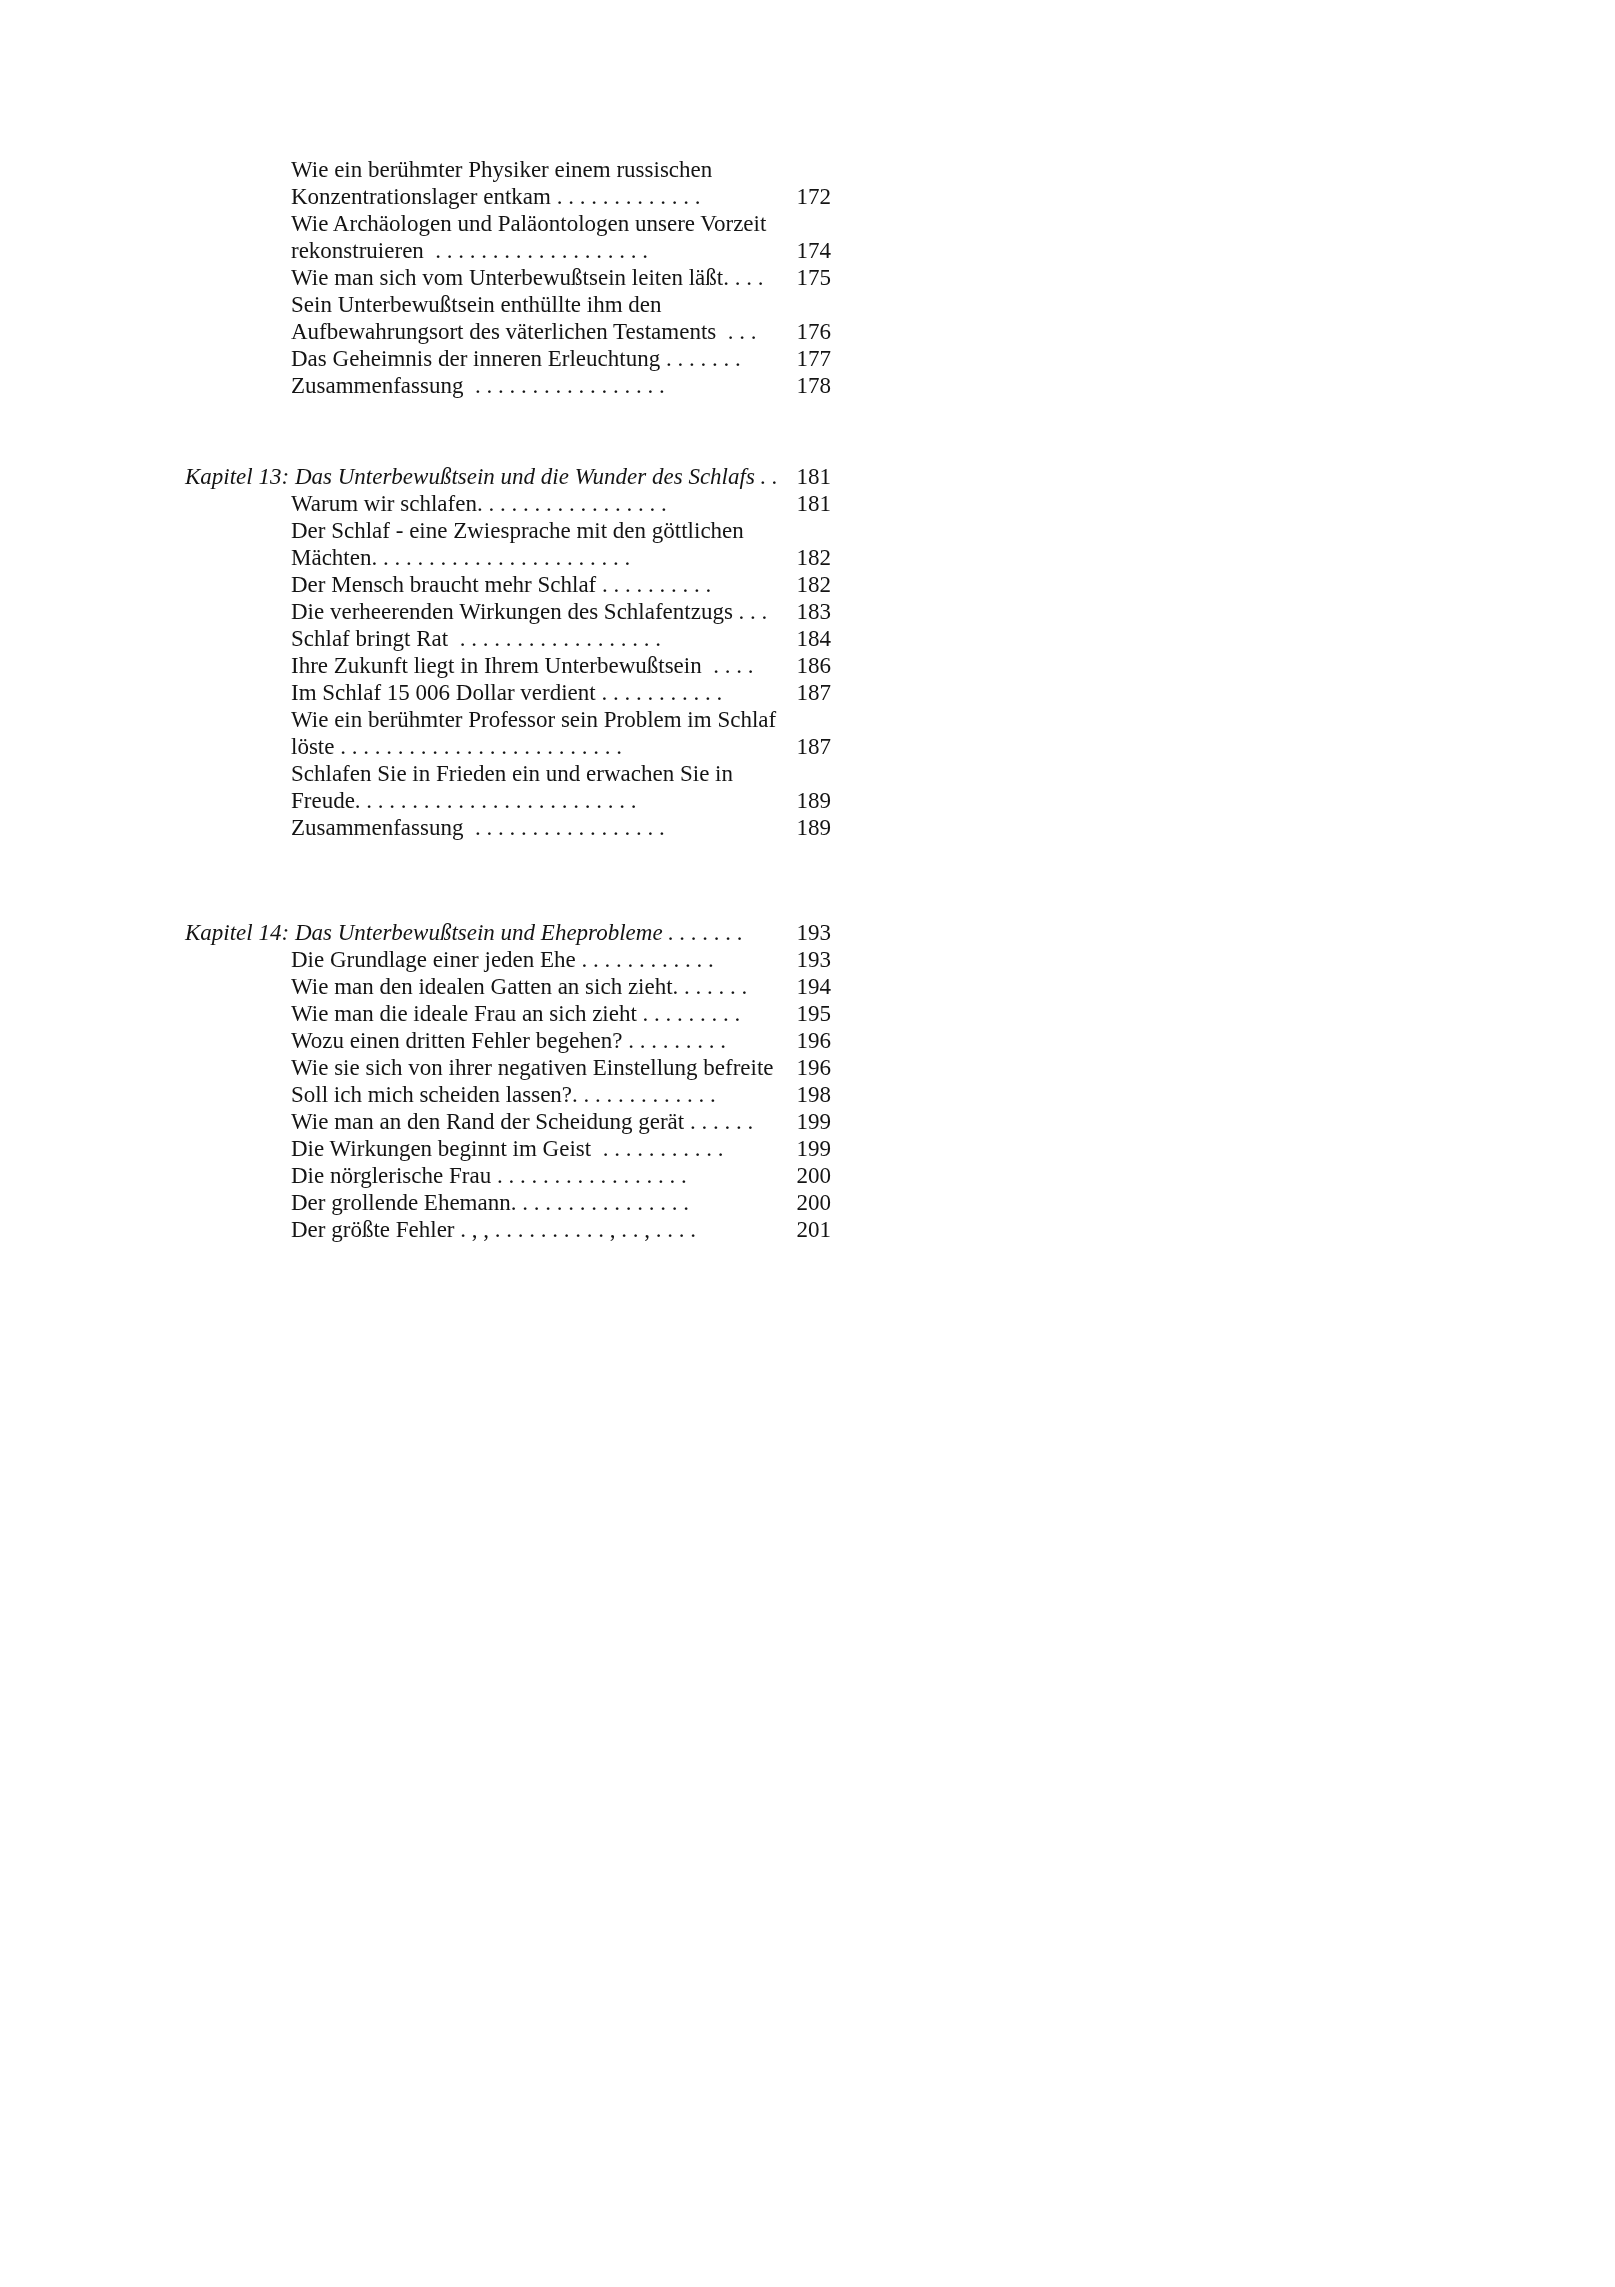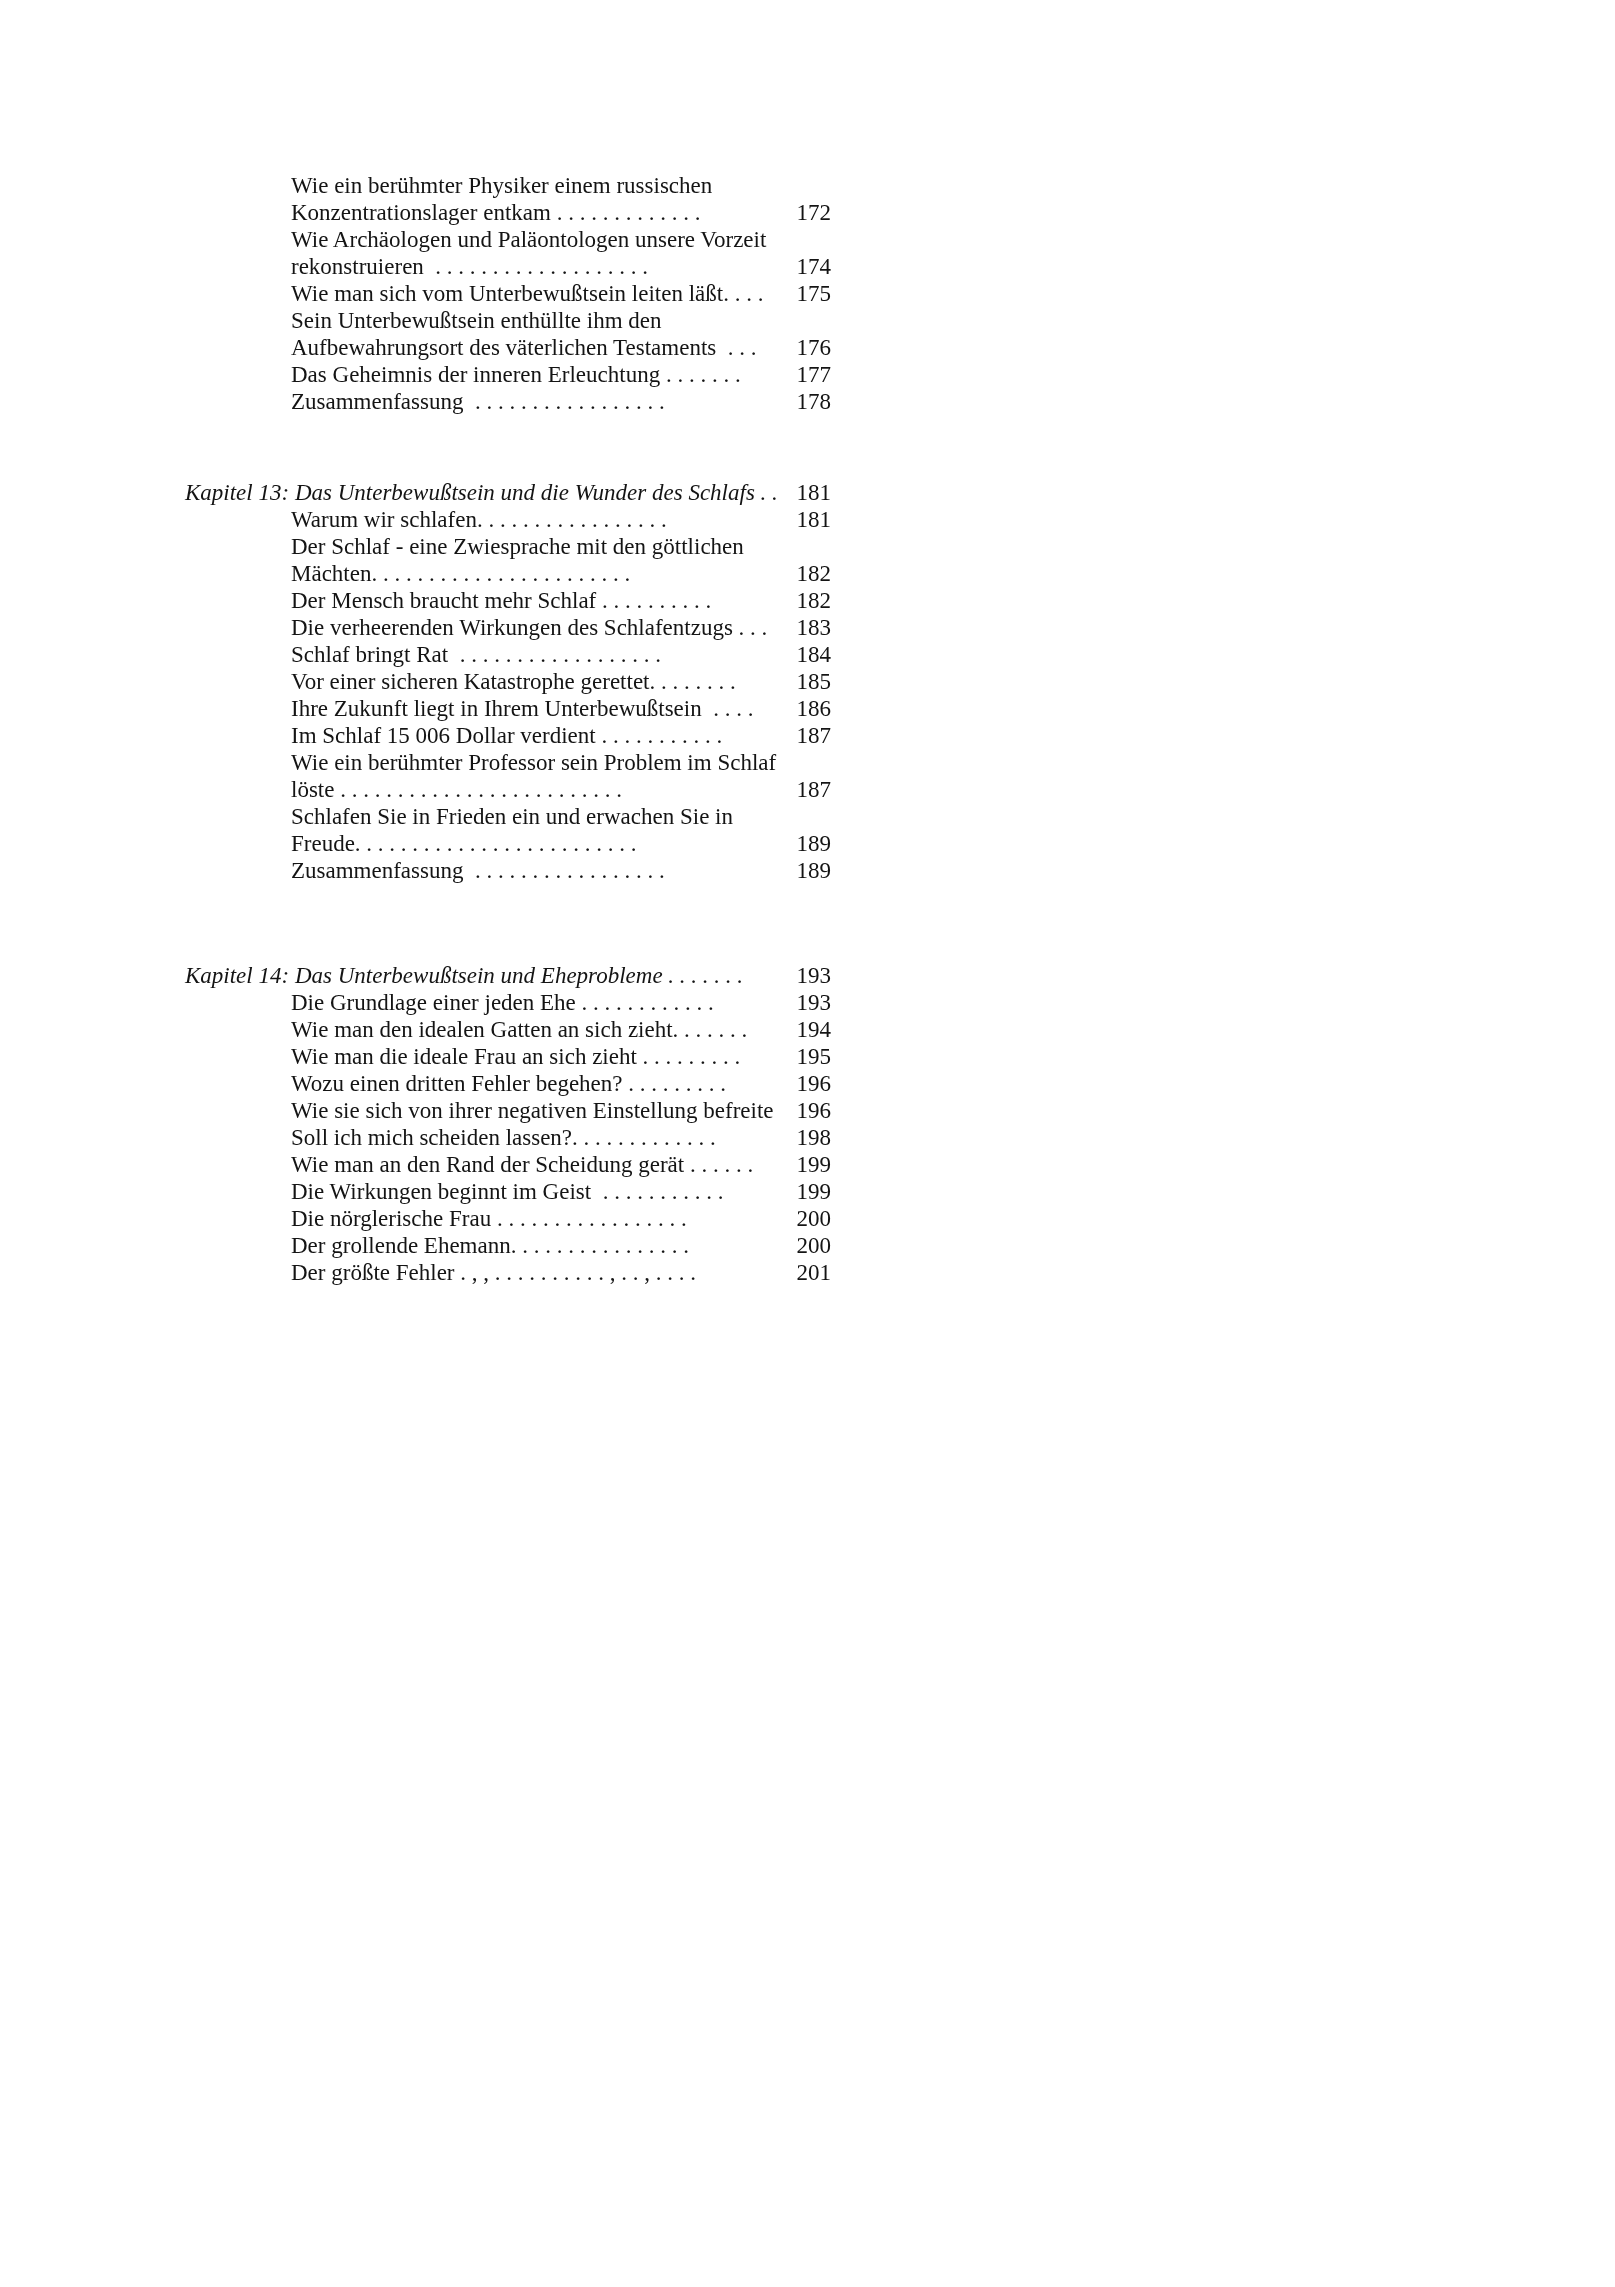--- a/index.html
+++ b/index.html
@@ -13,21 +13,21 @@
     overflow: hidden;
   }
   .page {
     position: absolute;
     inset: 0;
     background: #ffffff;
   }
   .content {
     position: absolute;
     left: 185px;
-    top: 172px;
+    top: 156px;
     width: 646px;
   }
   .toc-section + .toc-section { margin-top: 28px; }
   .toc-section.extra-gap { margin-top: 42px; }
   .row {
     display: flex;
     align-items: flex-end;
   }
   .entry-row { padding-left: 106px; }
   .entry-text { flex: 1 1 auto; min-width: 0; }
@@ -128,26 +128,20 @@
           <span class="page-num">183</span>
         </div>
         <div class="row entry-row">
           <div class="entry-text">
             <div class="line">Schlaf bringt Rat  . . . . . . . . . . . . . . . . . .</div>
           </div>
           <span class="page-num">184</span>
         </div>
         <div class="row entry-row">
           <div class="entry-text">
-            <div class="line">Vor einer sicheren Katastrophe gerettet. . . . . . . .</div>
-          </div>
-          <span class="page-num">185</span>
-        </div>
-        <div class="row entry-row">
-          <div class="entry-text">
             <div class="line">Ihre Zukunft liegt in Ihrem Unterbewußtsein  . . . .</div>
           </div>
           <span class="page-num">186</span>
         </div>
         <div class="row entry-row">
           <div class="entry-text">
             <div class="line">Im Schlaf 15 006 Dollar verdient . . . . . . . . . . .</div>
           </div>
           <span class="page-num">187</span>
         </div>

